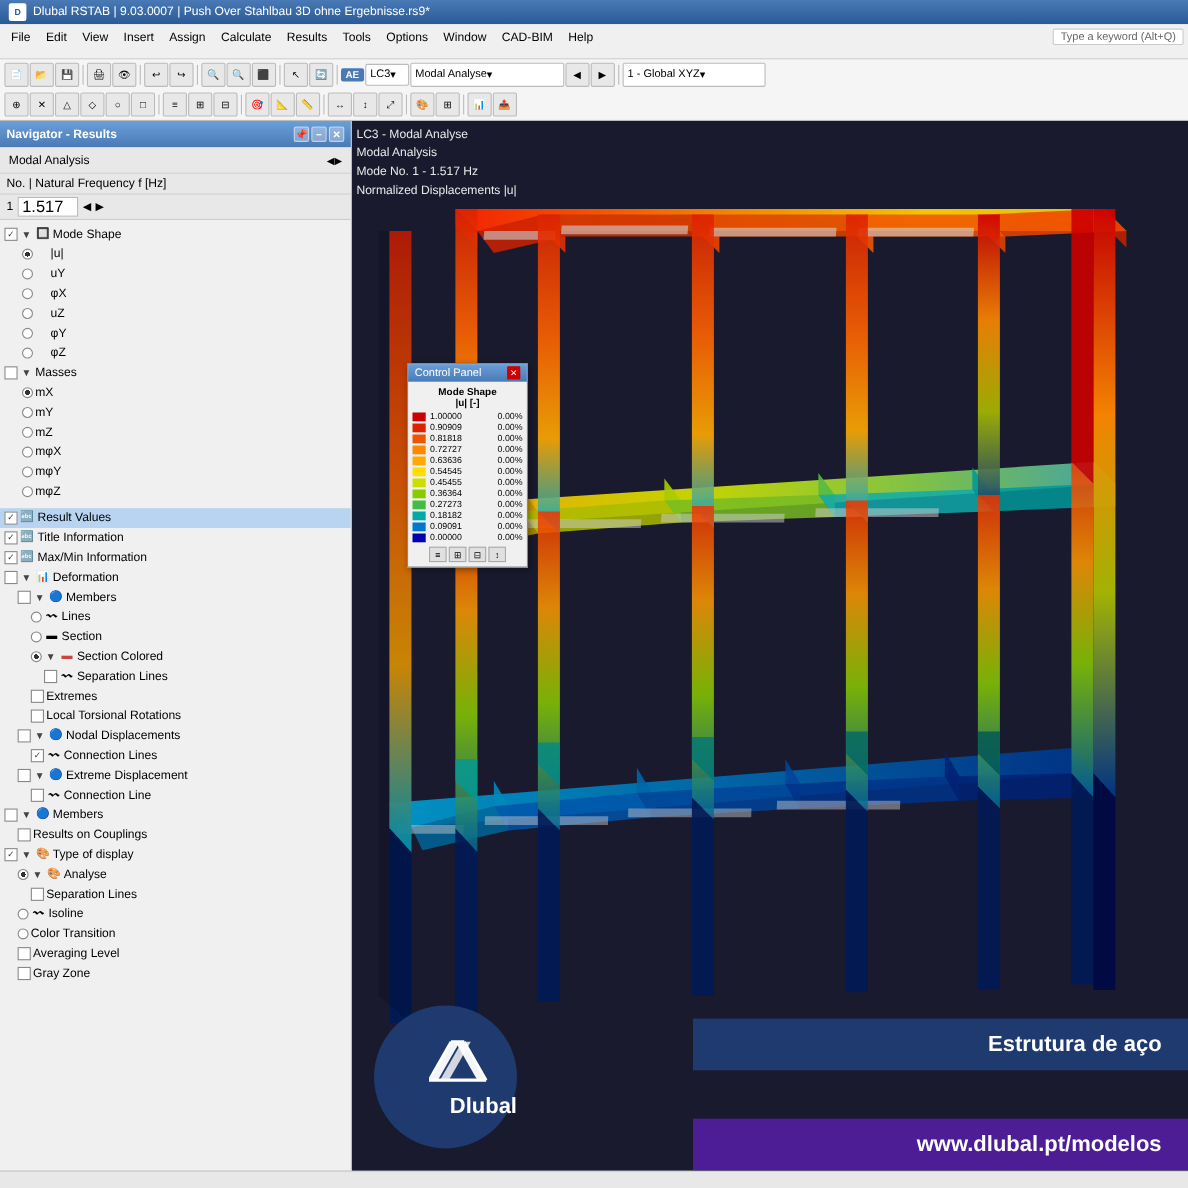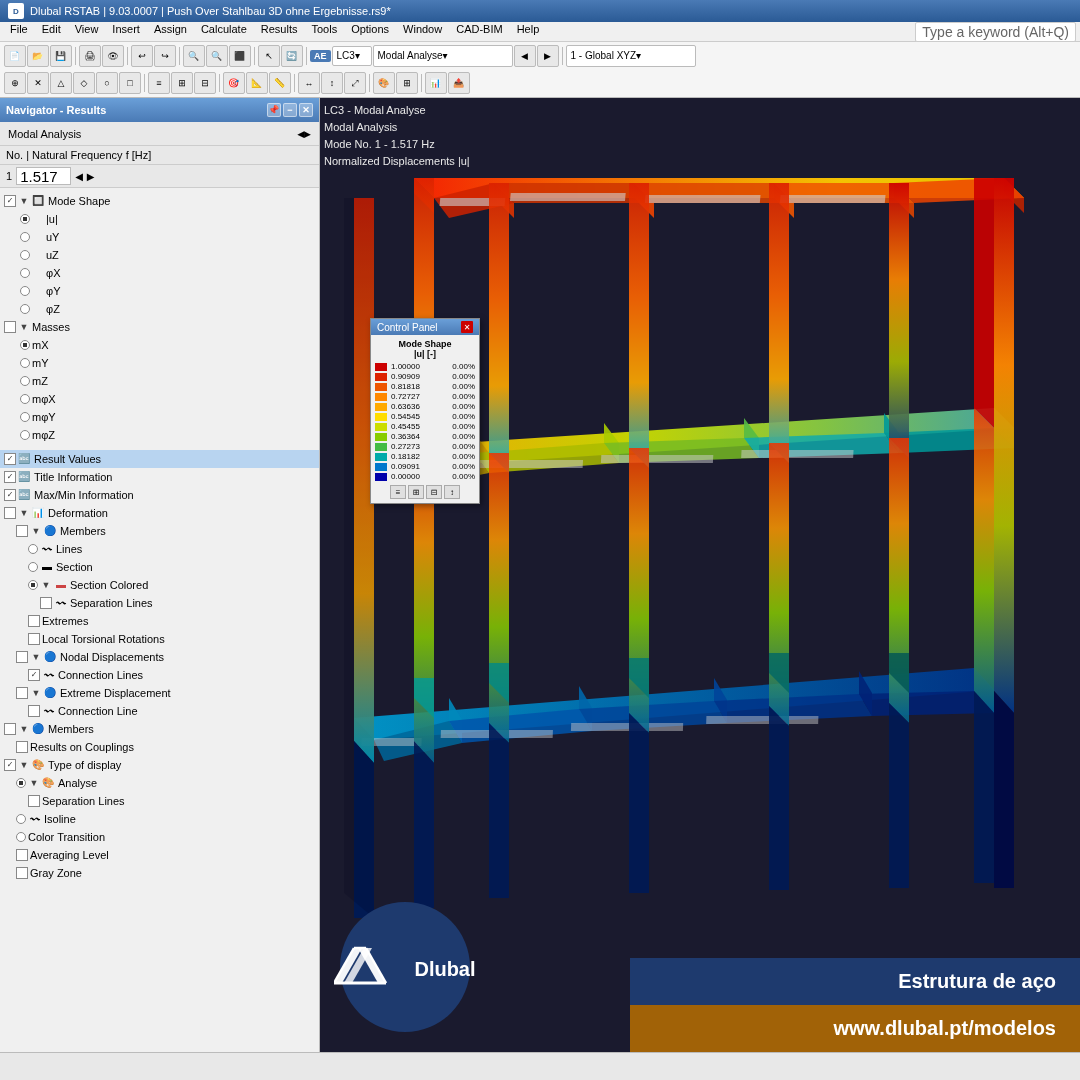--- a/index.html
+++ b/index.html
@@ -27,25 +27,25 @@
       width: 16px; height: 16px;
       background: #fff;
       border-radius: 2px;
       margin-right: 6px;
       display: flex; align-items: center; justify-content: center;
       font-size: 8px; color: #2a5a95; font-weight: bold;
     }
 
     
     #menu-bar {
-      height: 20px;
+      height: 32px;
       background: #f0f0f0;
       display: flex;
-      align-items: flex-start;
-      padding: 0 4px;
+      align-items: flex-end;
+      padding: 12px 4px;
       border-bottom: 1px solid #ccc;
       font-size: 11px;
       gap: 2px;
     }
     #menu-bar span {
       padding: 1px 6px;
       cursor: pointer;
       border-radius: 2px;
     }
 
@@ -341,40 +341,41 @@
     }
     #branding-top-bar {
       background: #1e3a6e;
       color: white;
       padding: 12px 24px;
       font-size: 20px;
       font-weight: bold;
       text-align: right;
     }
     #branding-bottom-bar {
-      background: #a16207;
+      background: #4c1d95;
       color: white;
       padding: 12px 24px;
       font-size: 20px;
       font-weight: bold;
       text-align: right;
+      margin-top: 44px;
     }
 
     
     #dlubal-logo {
       position: absolute;
       bottom: 20px;
       left: 20px;
       width: 130px;
       height: 130px;
       background: #1e3a6e;
       border-radius: 50%;
       display: flex;
-      flex-direction: row;
-      align-items: center;
+      flex-direction: column;
+      align-items: flex-end;
       justify-content: center;
       color: white;
     }
     #dlubal-logo .logo-graphic {
       width: 80px;
       height: 50px;
       display: flex;
       align-items: center;
       justify-content: center;
     }
@@ -411,21 +412,21 @@
   <span>View</span>
   <span>Insert</span>
   <span>Assign</span>
   <span>Calculate</span>
   <span>Results</span>
   <span>Tools</span>
   <span>Options</span>
   <span>Window</span>
   <span>CAD-BIM</span>
   <span>Help</span>
-  <span style="margin-left:auto; font-size:14px; color:#666; border:1px solid #ccc; padding:1px 6px; background:white;">Type a keyword (Alt+Q)</span>
+  <span style="margin-left:auto; font-size:10px; color:#666; border:1px solid #ccc; padding:1px 6px; background:white;">Type a keyword (Alt+Q)</span>
 </div>
 
 <div id="toolbar-area">
   <div class="toolbar-row">
 
     <div class="toolbar-btn">📄</div>
     <div class="toolbar-btn">📂</div>
     <div class="toolbar-btn">💾</div>
     <div class="toolbar-sep"></div>
     <div class="toolbar-btn">🖨</div>
@@ -530,27 +531,27 @@
       <div class="tree-item">
         <div style="display:inline-block;width:16px;"></div>
         <div class="tree-radio"></div>
         <div class="tree-expand">　</div>
         <span class="tree-label">uY</span>
       </div>
       <div class="tree-item">
         <div style="display:inline-block;width:16px;"></div>
         <div class="tree-radio"></div>
         <div class="tree-expand">　</div>
+        <span class="tree-label">φX</span>
+      </div>
+      <div class="tree-item">
+        <div style="display:inline-block;width:16px;"></div>
+        <div class="tree-radio"></div>
+        <div class="tree-expand">　</div>
         <span class="tree-label">uZ</span>
-      </div>
-      <div class="tree-item">
-        <div style="display:inline-block;width:16px;"></div>
-        <div class="tree-radio"></div>
-        <div class="tree-expand">　</div>
-        <span class="tree-label">φX</span>
       </div>
       <div class="tree-item">
         <div style="display:inline-block;width:16px;"></div>
         <div class="tree-radio"></div>
         <div class="tree-expand">　</div>
         <span class="tree-label">φY</span>
       </div>
       <div class="tree-item">
         <div style="display:inline-block;width:16px;"></div>
         <div class="tree-radio"></div>

